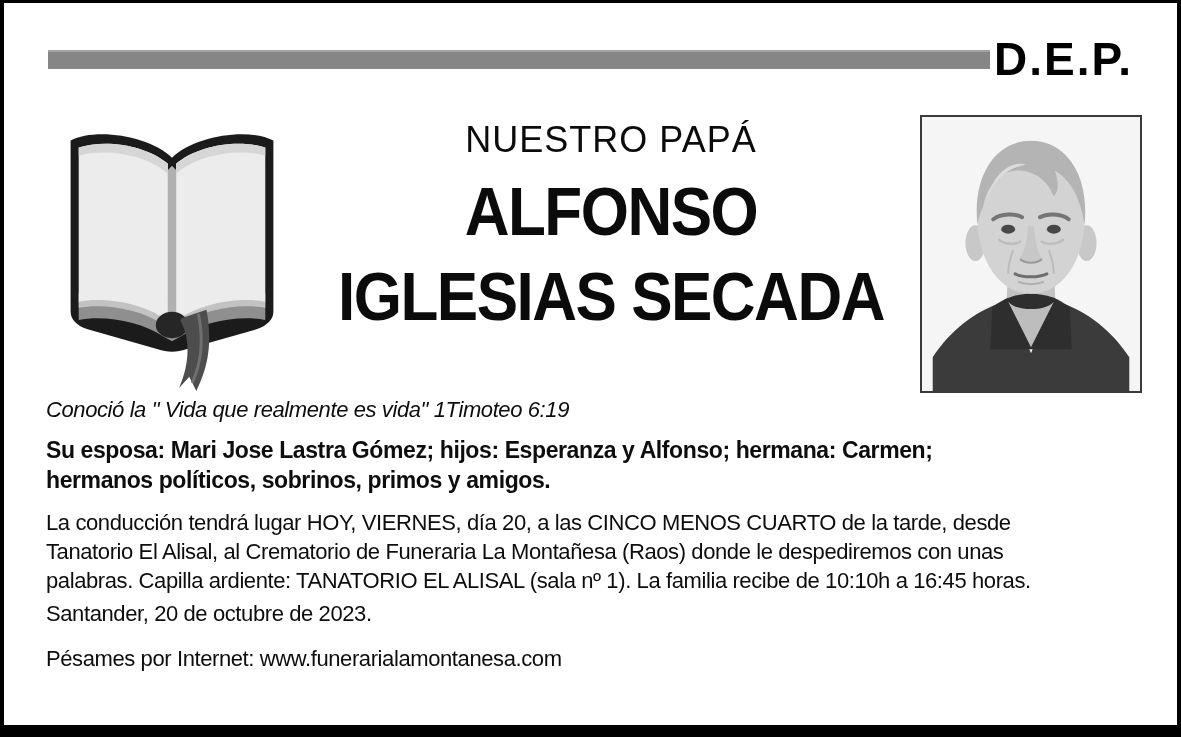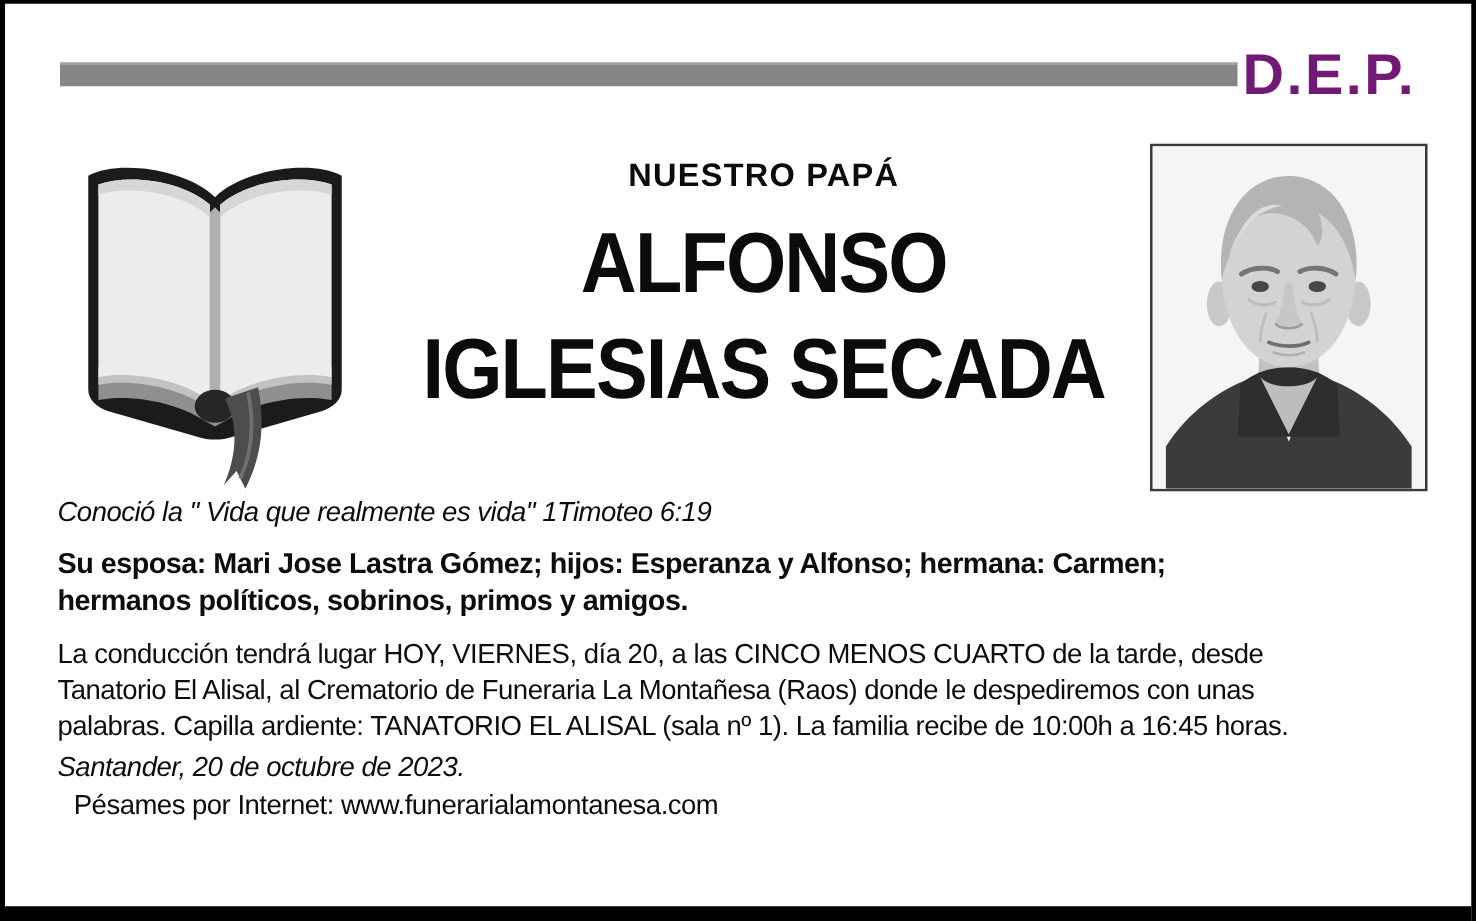--- a/index.html
+++ b/index.html
@@ -31,38 +31,38 @@
     width: 942px; height: 19px;
     background: #868686;
     border-top: 2px solid #a3a3a3;
   }
   .dep {
     position: absolute;
     top: 29px; right: 44px;
     font-size: 46px;
     font-weight: bold;
     letter-spacing: 2px;
-    color: #701a75;
+    color: #000000;
   }
   .book {
     position: absolute;
     left: 40px; top: 100px;
     width: 256px; height: 292px;
   }
   .book svg { width: 100%; height: 100%; display: block; }
   .titleblock {
     position: absolute;
     left: 277px; top: 119px;
     width: 660px;
     text-align: center;
     color: #0b0b0b;
   }
   .eyebrow {
-    font-size: 26px;
-    font-weight: bold;
+    font-size: 36px;
+    font-weight: normal;
     letter-spacing: 1px;
     line-height: 36px;
   }
   .nameblock {
     margin-top: 11px;
     transform: scaleY(1.1);
     transform-origin: 50% 0;
   }
   .nameline {
     font-size: 62px;
@@ -89,22 +89,22 @@
   }
   .bodytext p { margin: 0 0 12px; }
   p.quote { font-style: italic; }
   p.family {
     font-weight: bold;
     font-size: 23px;
     line-height: 1.3;
     white-space: pre-line;
   }
   p.ceremony { white-space: pre-line; margin-bottom: 4px; }
-  p.placedate { margin-bottom: 1px; font-style: italic; }
-  p.condolences { margin-bottom: 0; margin-left: 13px; }
+  p.placedate { margin-bottom: 16px; }
+  p.condolences { margin-bottom: 0; }
 </style>
 </head>
 <body>
 
 <div class="card">
 
   <div class="graybar"></div>
 
   <div class="dep">D.E.P.</div>
 
@@ -176,20 +176,20 @@
       <path d="M96 166 C104 169 114 169 122 166" stroke="#b0b0b0" stroke-width="2" fill="none"></path>
     </svg>
   </div>
 
   <div class="bodytext">
     <p class="quote">Conoció la " Vida que realmente es vida" 1Timoteo 6:19</p>
     <p class="family">Su esposa: Mari Jose Lastra Gómez; hijos: Esperanza y Alfonso; hermana: Carmen;
 hermanos políticos, sobrinos, primos y amigos.</p>
     <p class="ceremony">La conducción tendrá lugar HOY, VIERNES, día 20, a las CINCO MENOS CUARTO de la tarde, desde
 Tanatorio El Alisal, al Crematorio de Funeraria La Montañesa (Raos) donde le despediremos con unas
-palabras. Capilla ardiente: TANATORIO EL ALISAL (sala nº 1). La familia recibe de 10:00h a 16:45 horas.</p>
+palabras. Capilla ardiente: TANATORIO EL ALISAL (sala nº 1). La familia recibe de 10:10h a 16:45 horas.</p>
     <p class="placedate">Santander, 20 de octubre de 2023.</p>
     <p class="condolences">Pésames por Internet: www.funerarialamontanesa.com</p>
   </div>
 
   <div class="bottombar"></div>
 
 </div>
 
 </body></html>

